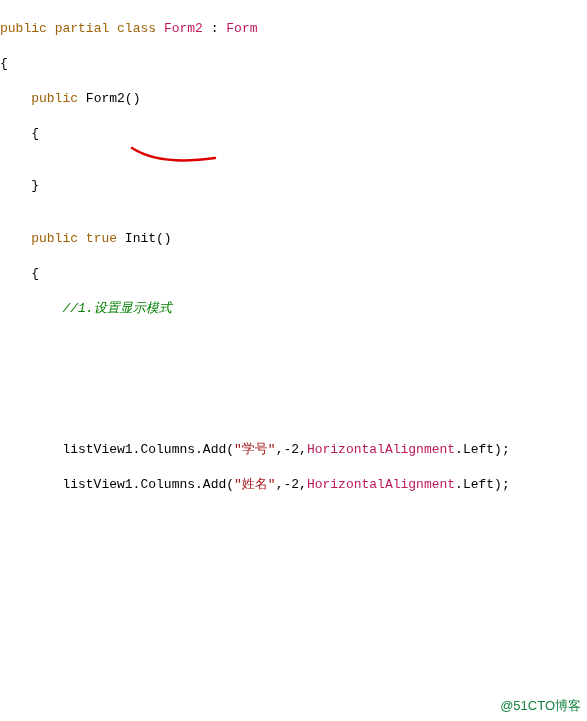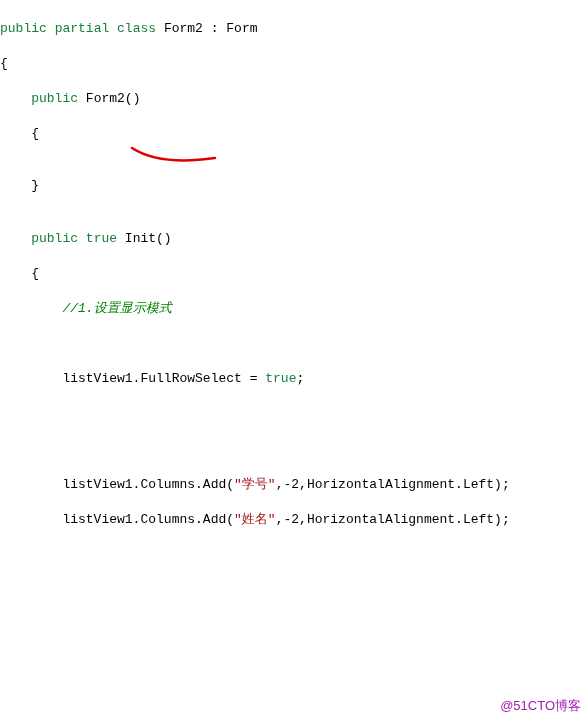--- a/index.html
+++ b/index.html
@@ -13,57 +13,56 @@
       overflow: hidden;
       position: relative;
     }
     .code-area {
       padding: 2px 0 0 0;
       line-height: 1.35;
       white-space: pre;
       position: relative;
     }
     .line { padding-left: 0; }
-    .kw { color: #15803d; }
-    .type { color: #000000; }
+    .kw { color: #a16207; }
+    .type { color: #be185d; }
     .str { color: #a31515; }
     .cmt { color: #008000; font-style: italic; }
     .txt { color: #000; }
     .red-mark {
       position: absolute;
       left: 130px;
       top: 146px;
       pointer-events: none;
     }
     .watermark {
       position: absolute;
       right: 6px;
       bottom: 6px;
-      color: #a21caf;
+      color: #15803d;
       font-family: Arial, sans-serif;
       font-size: 13px;
       pointer-events: none;
     }
   </style>
 </head>
 <body>
 
 <div class="code-area">
 <div class="line"><span class="kw">public</span> <span class="kw">partial</span> <span class="kw">class</span> <span class="type">Form2</span><span class="txt"> : </span><span class="type">Form</span></div>
 <div class="line"><span class="txt">{</span></div>
 <div class="line">    <span class="kw">public</span><span class="txt"> Form2()</span></div>
 <div class="line"><span class="txt">    {</span></div>
 <div class="line"><span class="txt"></span></div>
 <div class="line"><span class="txt">    }</span></div>
 <div class="line"><span class="txt"></span></div>
 <div class="line">    <span class="kw">public</span> <span class="kw">true</span><span class="txt"> Init()</span></div>
 <div class="line"><span class="txt">    {</span></div>
 <div class="line">        <span class="cmt">//1.设置显示模式</span></div>
 <div class="line"> </div>
-<div class="line"><span class="txt">        listView1.FullRowSelect = </span><span class="kw">true</span><span class="txt">;</span></div>
 <div class="line"> </div>
 <div class="line"> </div>
 <div class="line"><span class="txt">        listView1.Columns.Add(</span><span class="str">"学号"</span><span class="txt">,-2,</span><span class="type">HorizontalAlignment</span><span class="txt">.Left);</span></div>
 <div class="line"><span class="txt">        listView1.Columns.Add(</span><span class="str">"姓名"</span><span class="txt">,-2,</span><span class="type">HorizontalAlignment</span><span class="txt">.Left);</span></div>
 
 
 
 
 
 

